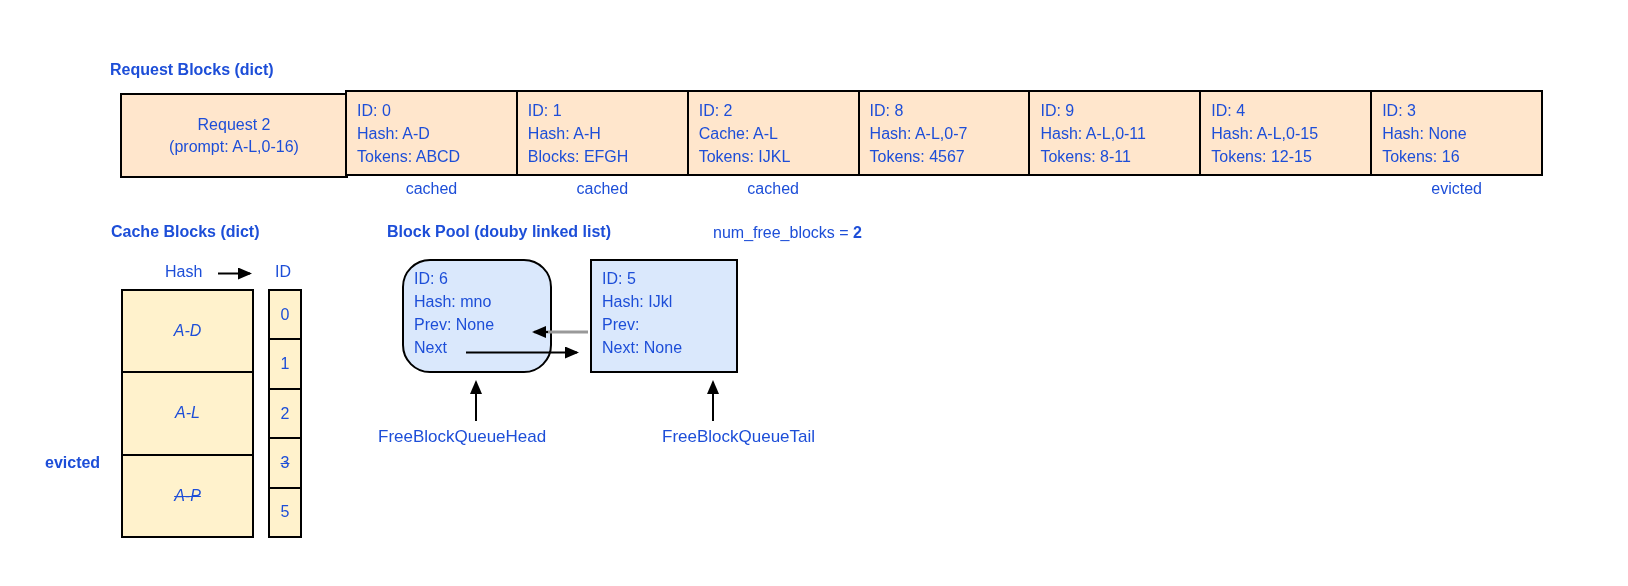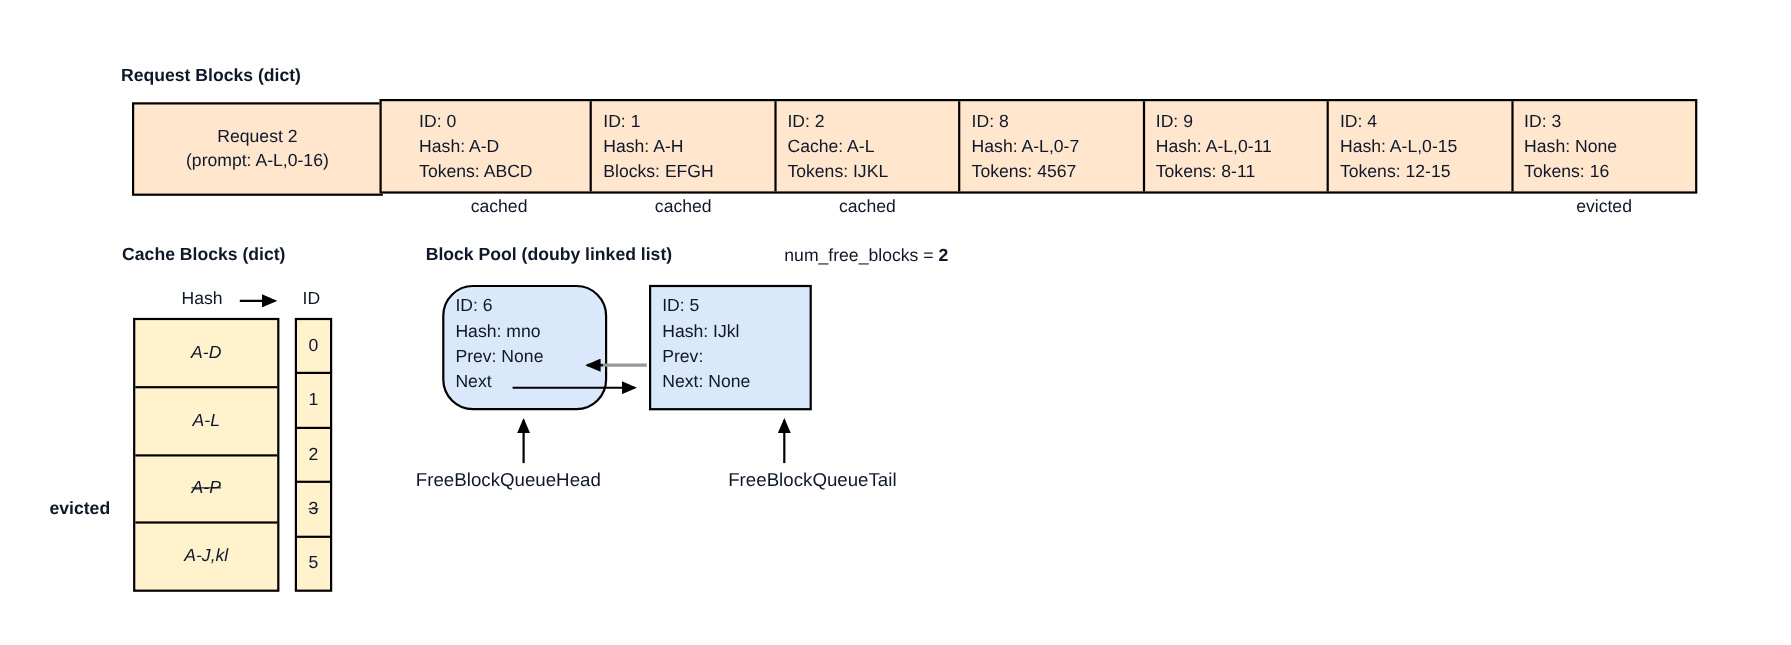--- a/index.html
+++ b/index.html
@@ -1,32 +1,32 @@
 <!DOCTYPE html>
 <html><head>
 <meta charset="utf-8">
 <style>
   html,body{margin:0;padding:0;background:#ffffff;}
   #canvas{
     position:relative;width:1628px;height:586px;background:#ffffff;overflow:hidden;
-    font-family:"Liberation Sans", sans-serif;color:#0f172a;
+    font-family:"Liberation Sans", sans-serif;color:#1d4ed8;
   }
   .abs{position:absolute;}
   .title{font-size:16px;font-weight:bold;white-space:nowrap;}
   
   .reqbox{
     left:120px;top:93px;width:228px;height:85px;
     background:#ffe6cc;border:2px solid #000;
     display:flex;flex-direction:column;align-items:center;justify-content:center;
     font-size:16px;line-height:22px;text-align:center;box-sizing:border-box;
   }
   .strip{
     left:345px;top:90px;width:1198px;height:86px;
     border:2px solid #000;background:#ffe6cc;
-    display:flex;box-sizing:border-box;padding-left:24px;
+    display:flex;box-sizing:border-box;
   }
   .cell{
     flex:1;position:relative;border-left:2px solid #000;
     padding:7px 0 0 10px;font-size:16px;line-height:23px;box-sizing:border-box;
     white-space:nowrap;
   }
   .cell:first-child{border-left:none;}
   .cell .note{
     position:absolute;top:calc(100% + 6px);left:0;right:0;
     text-align:center;font-size:16px;line-height:18px;
@@ -117,21 +117,20 @@
 
   <div class="abs title" style="left:111px;top:223px;">Cache Blocks (dict)</div>
 
   <div class="abs hdr" style="left:165px;top:263px;">Hash</div>
   <div class="abs hdr" style="left:275px;top:263px;">ID</div>
 
   <div class="abs hashcol">
     <div class="trow">A-D</div>
     <div class="trow">A-L</div>
     <div class="trow strike">A-P</div>
-    <div class="trow">A-J,kl</div>
   </div>
   <div class="abs idcol">
     <div class="trow">0</div>
     <div class="trow">1</div>
     <div class="trow">2</div>
     <div class="trow strike">3</div>
     <div class="trow">5</div>
   </div>
 
   <div class="abs title" style="left:45px;top:454px;">evicted</div>

